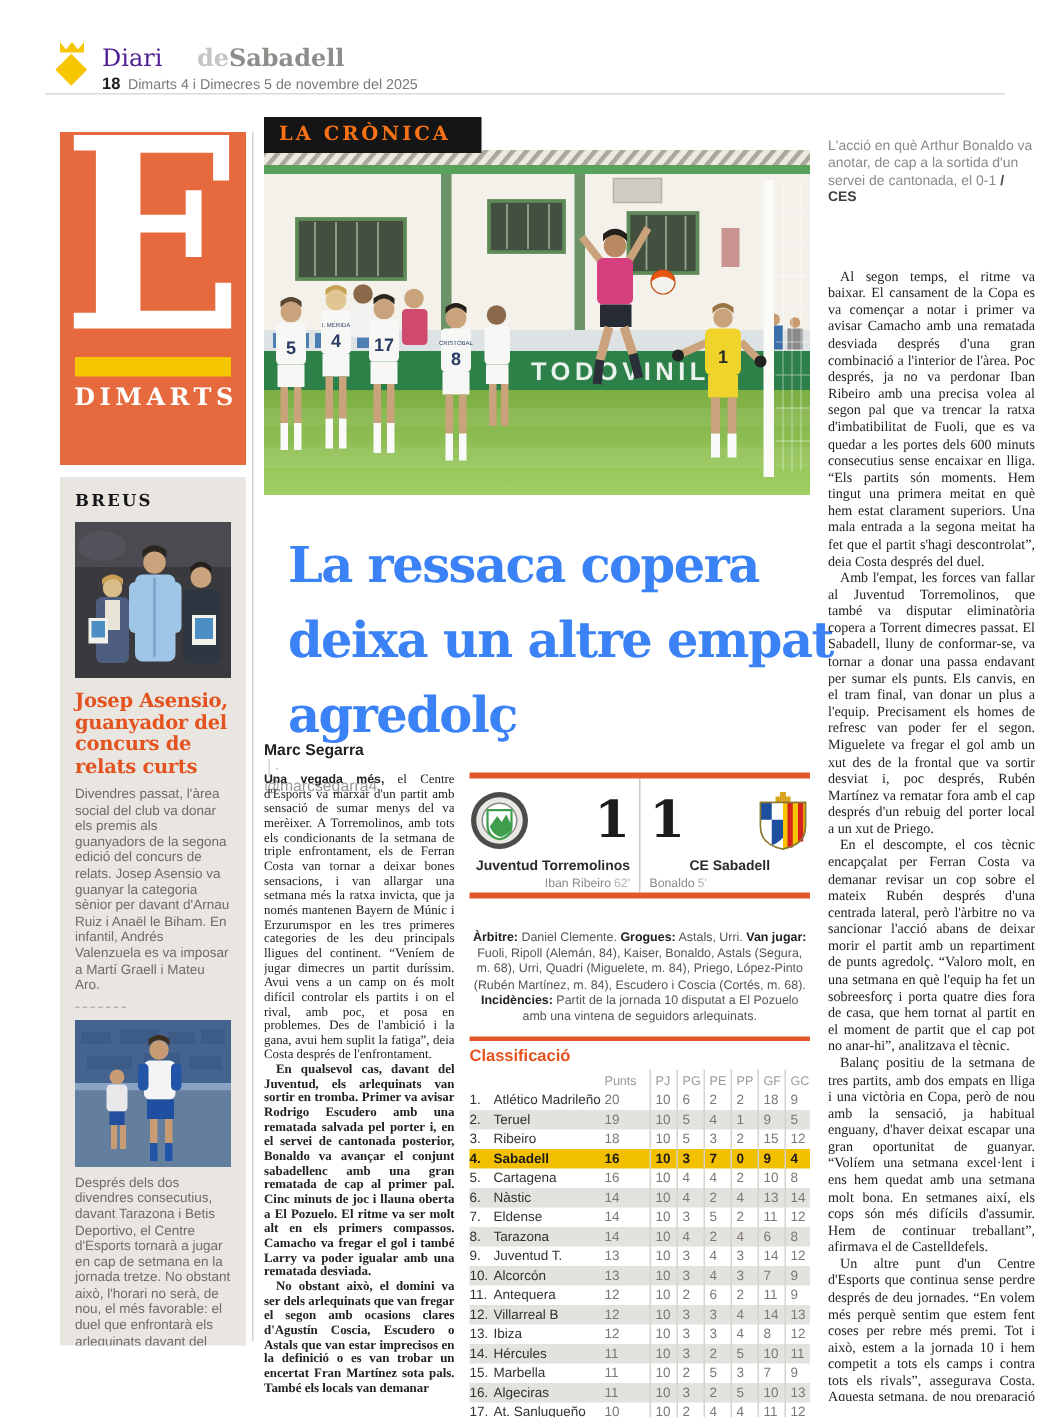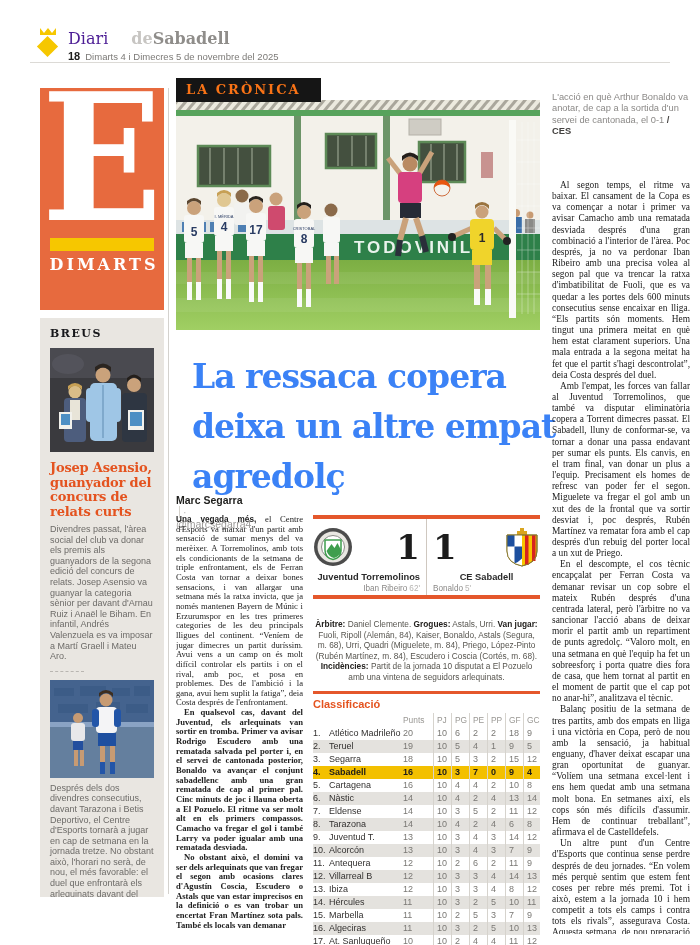--- a/index.html
+++ b/index.html
@@ -437,21 +437,21 @@
               <span class="c-num">19</span>
               <span class="c-num sep">10</span>
               <span class="c-num sep">5</span>
               <span class="c-num sep">4</span>
               <span class="c-num sep">1</span>
               <span class="c-num sep">9</span>
               <span class="c-num sep">5</span>
             </div>
             <div class="trow">
               <span class="c-pos">3.</span>
-              <span class="c-team">Segarra</span>
+              <span class="c-team">Ribeiro</span>
               <span class="c-num">18</span>
               <span class="c-num sep">10</span>
               <span class="c-num sep">5</span>
               <span class="c-num sep">3</span>
               <span class="c-num sep">2</span>
               <span class="c-num sep">15</span>
               <span class="c-num sep">12</span>
             </div>
             <div class="trow hl">
               <span class="c-pos">4.</span>

